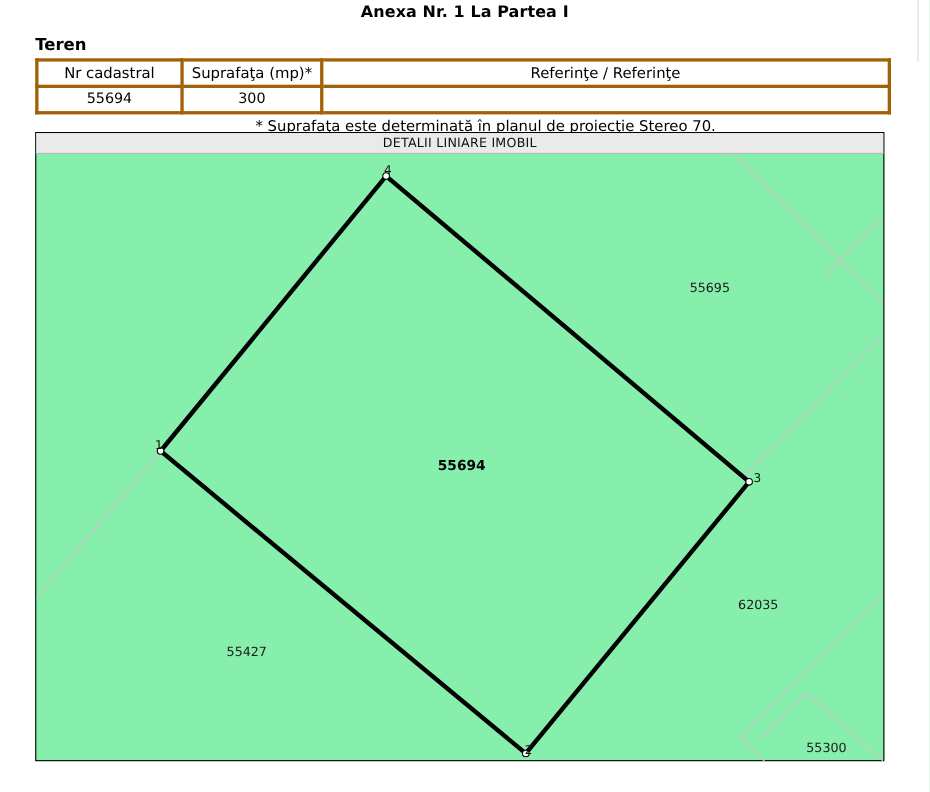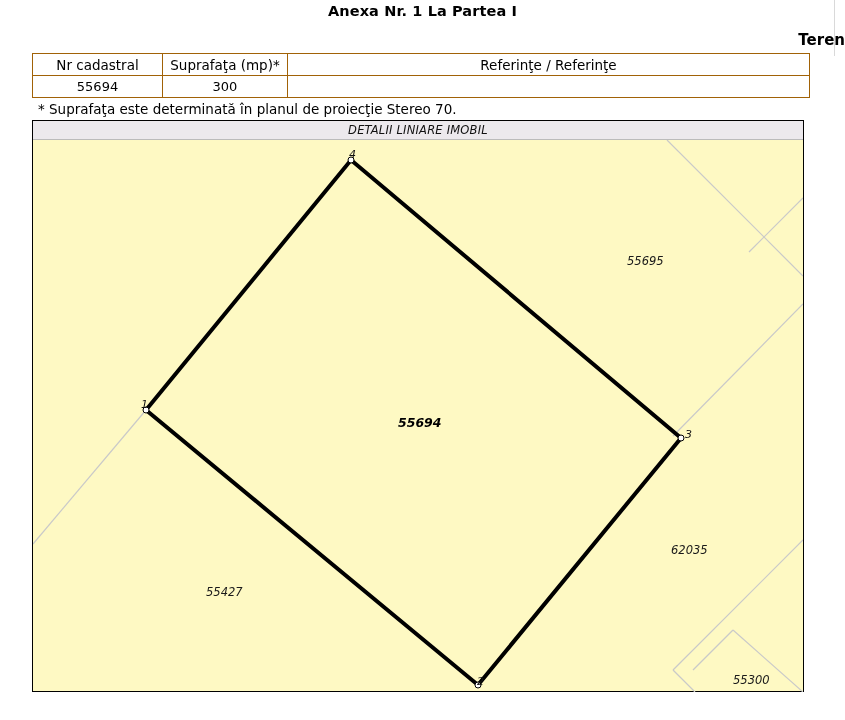--- a/index.html
+++ b/index.html
@@ -25,55 +25,54 @@
     text-align: center;
     font-size: 14.5px;
     font-weight: bold;
     padding-top: 3px;
     letter-spacing: 0.1px;
   }
   .section-title {
     font-size: 15px;
     font-weight: bold;
     margin: 12px 0 4px 32px;
-    text-align: right;
   }
   table.teren {
     border-collapse: collapse;
     margin-left: 32px;
     width: 778px;
     table-layout: fixed;
   }
   table.teren th, table.teren td {
-    border: 1px solid #a16207;
+    border: 3px solid #a16207;
     font-size: 13px;
     font-weight: normal;
     text-align: center;
     height: 21px;
     padding: 0 2px;
   }
   table.teren th {
     font-size: 13.5px;
   }
   .col-cad { width: 125px; }
   .col-supr { width: 120px; }
   .note {
     font-size: 13.5px;
     margin: 3px 0 0 38px;
+    text-align: center;
   }
   .map-wrap {
     position: absolute;
     left: 32px;
     top: 120px;
     width: 772px;
     height: 572px;
     border: 1px solid #000;
     box-sizing: border-box;
-    background: #fef9c3;
-    font-style: italic;
+    background: #86efac;
   }
   .map-header {
     height: 18px;
     background: #ece9ed;
     border-bottom: 1px solid #bbb;
     text-align: center;
     font-size: 11.5px;
     line-height: 18px;
     letter-spacing: 0.2px;
     color: #111;

